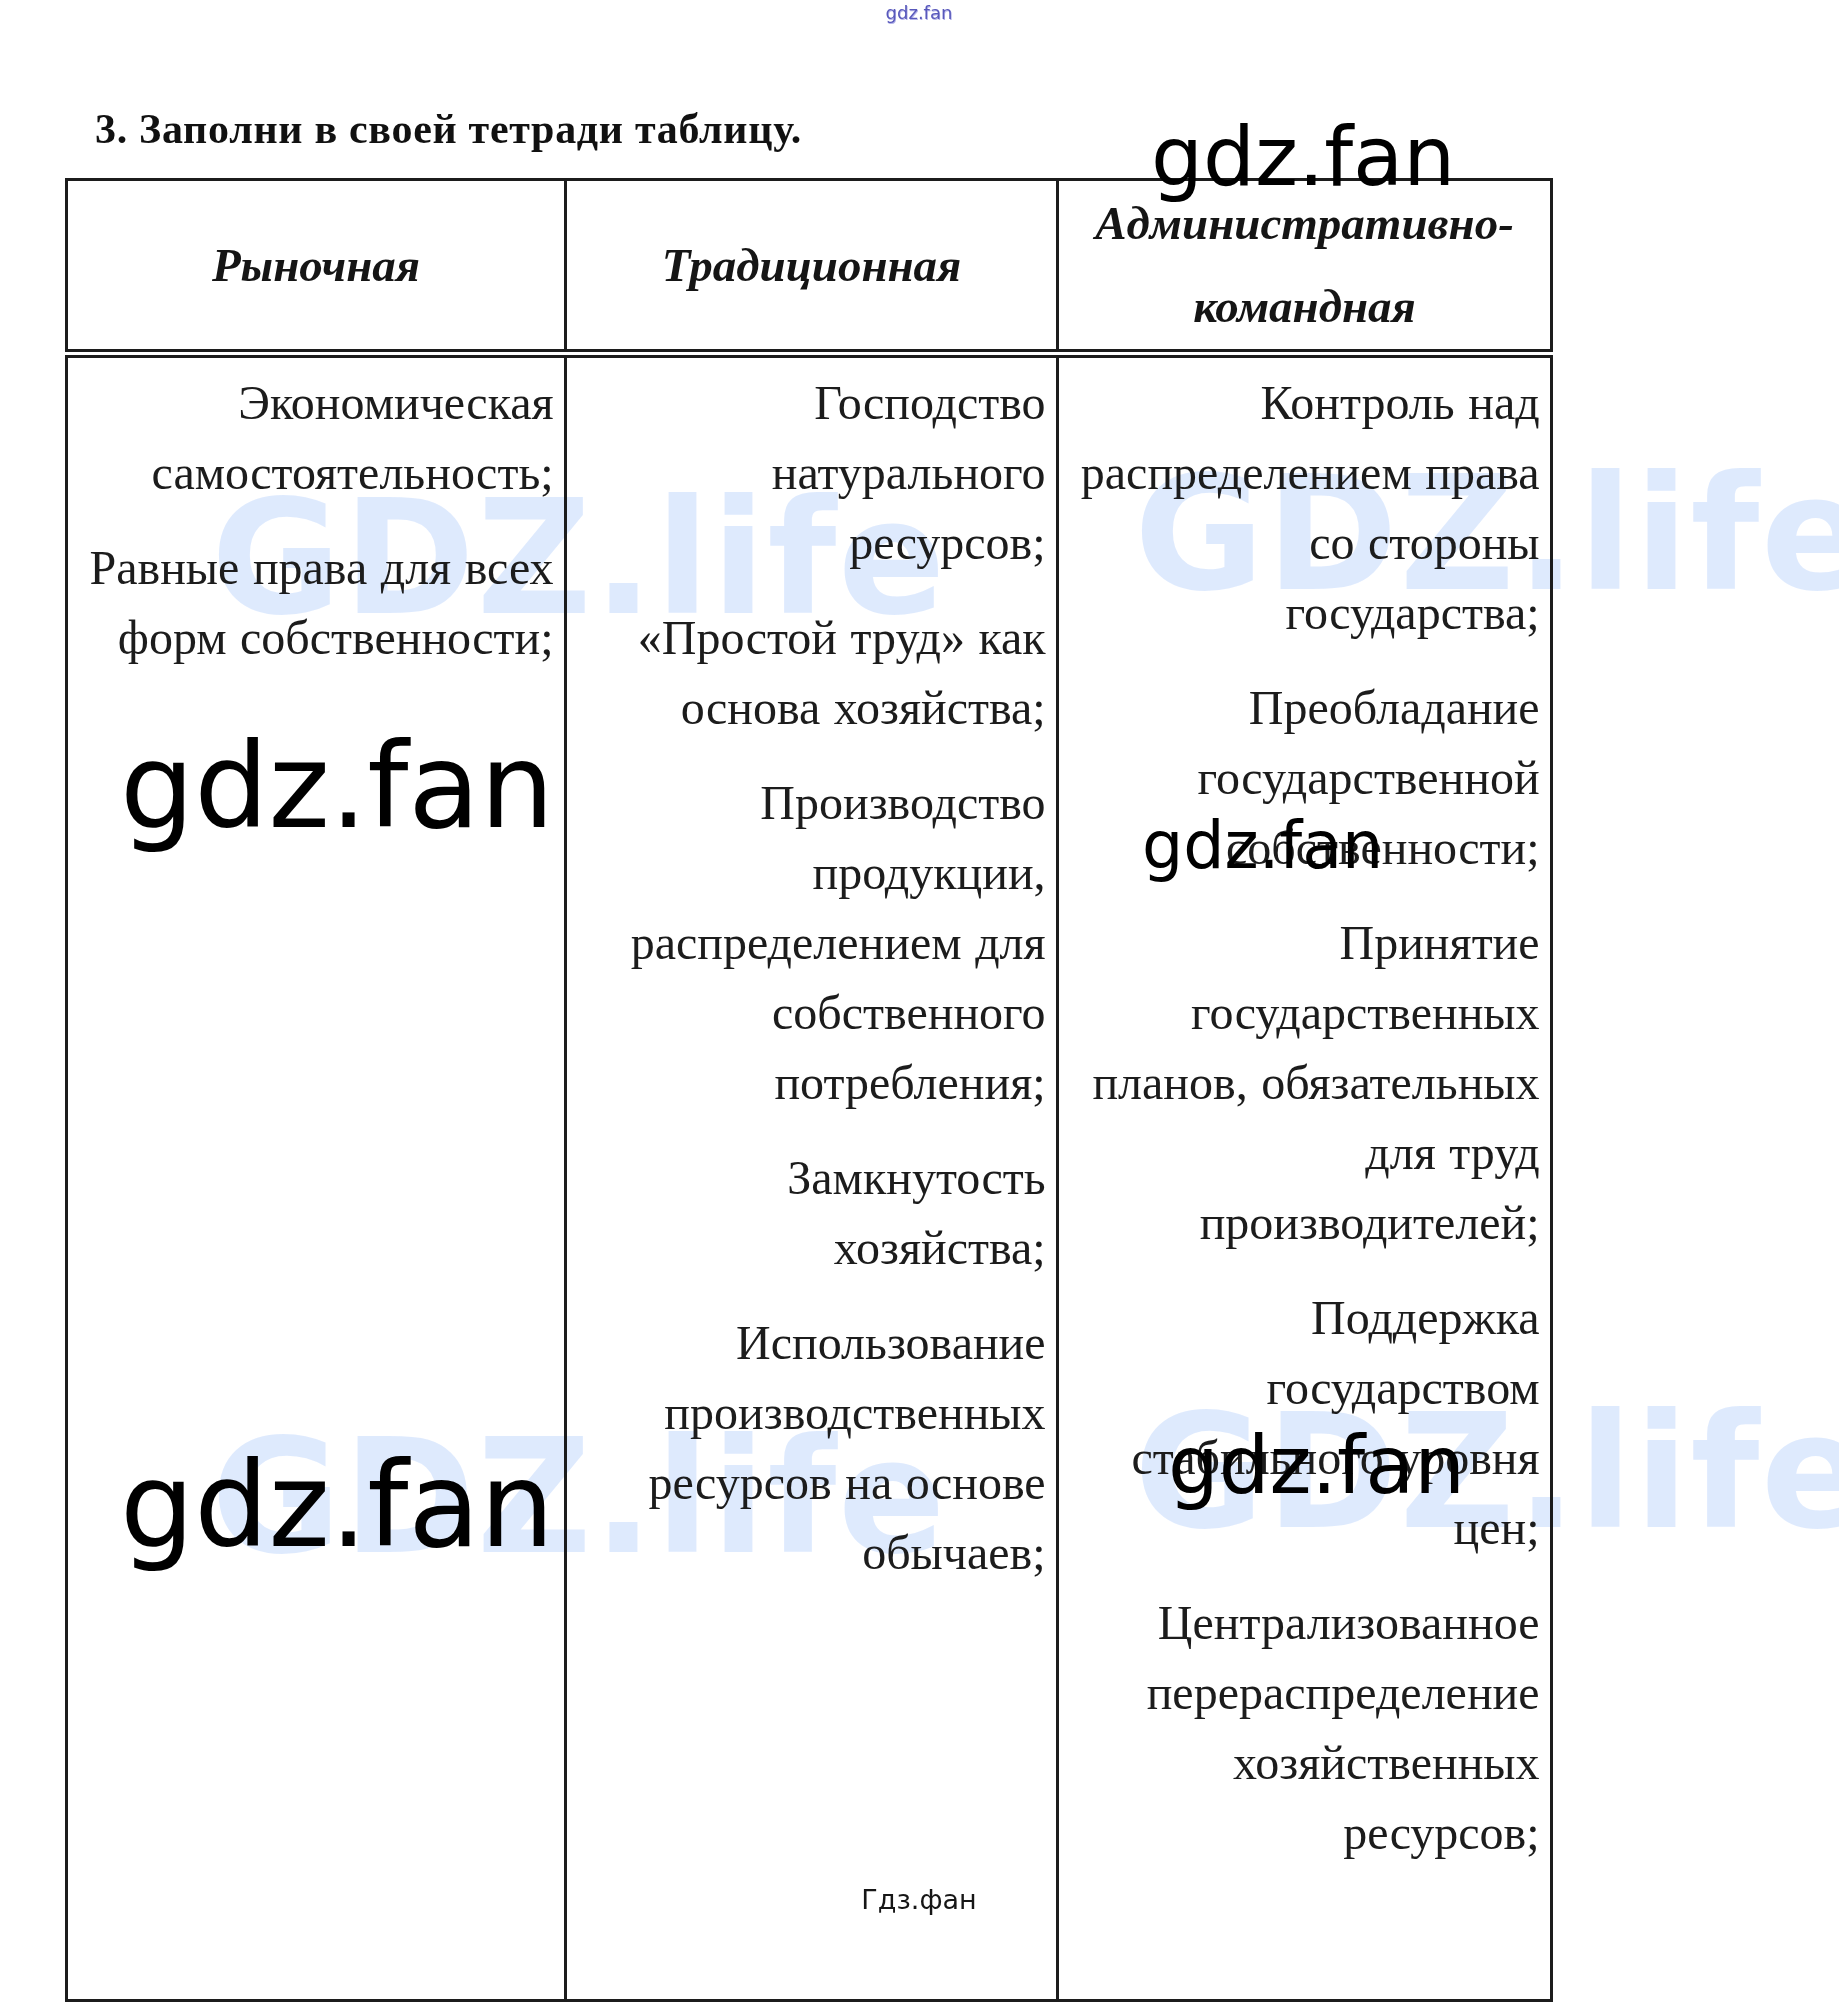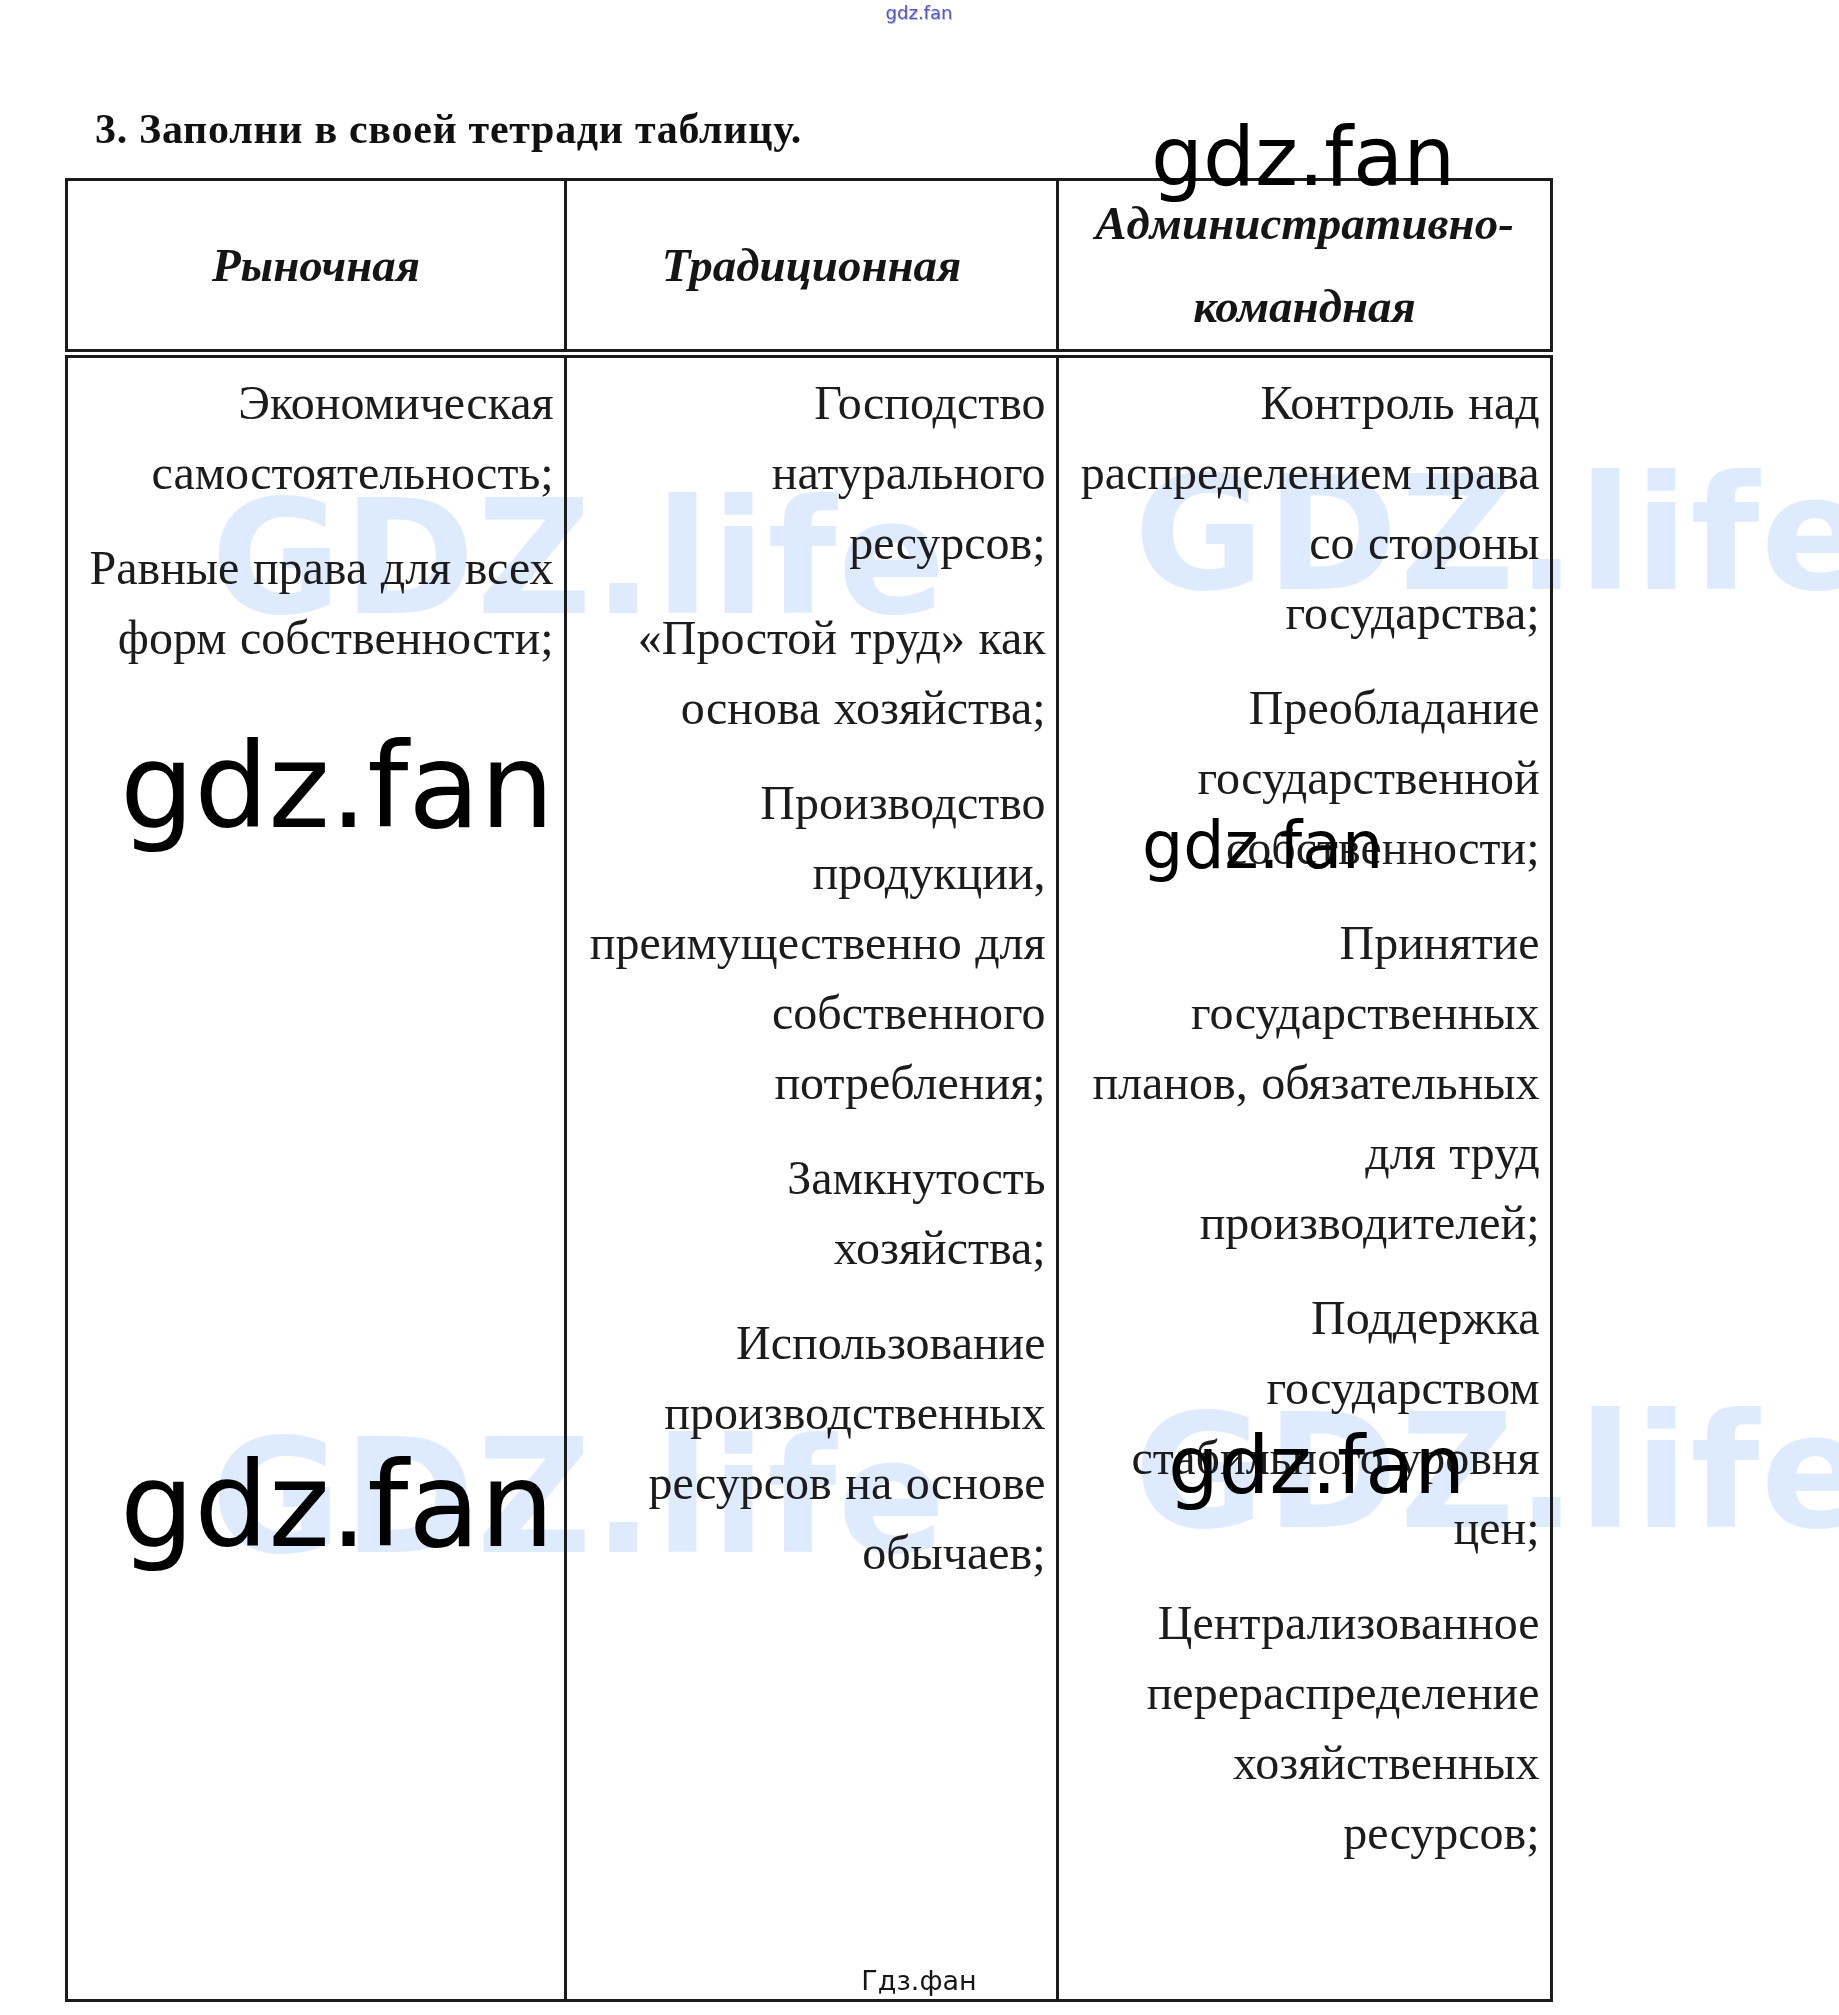--- a/index.html
+++ b/index.html
@@ -78,21 +78,21 @@
     color:#000; line-height:1; white-space:nowrap;
   }
   .wm.w-top-right { left:1151px; top:116px;  font-size:82px; }
   .wm.w-left-1    { left:120px;  top:728px;  font-size:117px; }
   .wm.w-right-mid { left:1142px; top:813px; font-size:65px;  }
   .wm.w-left-2    { left:120px;  top:1447px; font-size:117px; }
   .wm.w-right-low { left:1168px; top:1426px; font-size:80px; }
 
   
   .footer {
-    position:absolute; left:919px; top:1965px; transform:translateX(-50%);
+    position:absolute; left:919px; top:1884px; transform:translateX(-50%);
     font-family:"DejaVu Sans", sans-serif;
     font-size:27px; color:#161616; z-index:2; white-space:nowrap;
   }
 </style>
 </head>
 <body>
 
 <div class="page">
 
   <div class="top-wm">gdz.fan</div>
@@ -119,21 +119,21 @@
     </thead>
     <tbody>
       <tr>
         <td>
           <p>Экономическая самостоятельность;</p>
           <p>Равные права для всех форм собственности;</p>
         </td>
         <td>
           <p>Господство натурального ресурсов;</p>
           <p>«Простой труд» как основа хозяйства;</p>
-          <p>Производство продукции, преимущественно для собственного потребления;</p>
+          <p>Производство продукции, распределением для собственного потребления;</p>
           <p>Замкнутость хозяйства;</p>
           <p>Использование производственных ресурсов на основе обычаев;</p>
         </td>
         <td>
           <p>Контроль над распределением права со стороны государства;</p>
           <p>Преобладание государственной собственности;</p>
           <p>Принятие государственных планов, обязательных для труд производителей;</p>
           <p>Поддержка государством стабильного уровня цен;</p>
           <p>Централизованное перераспределение хозяйственных ресурсов;</p>
         </td>

